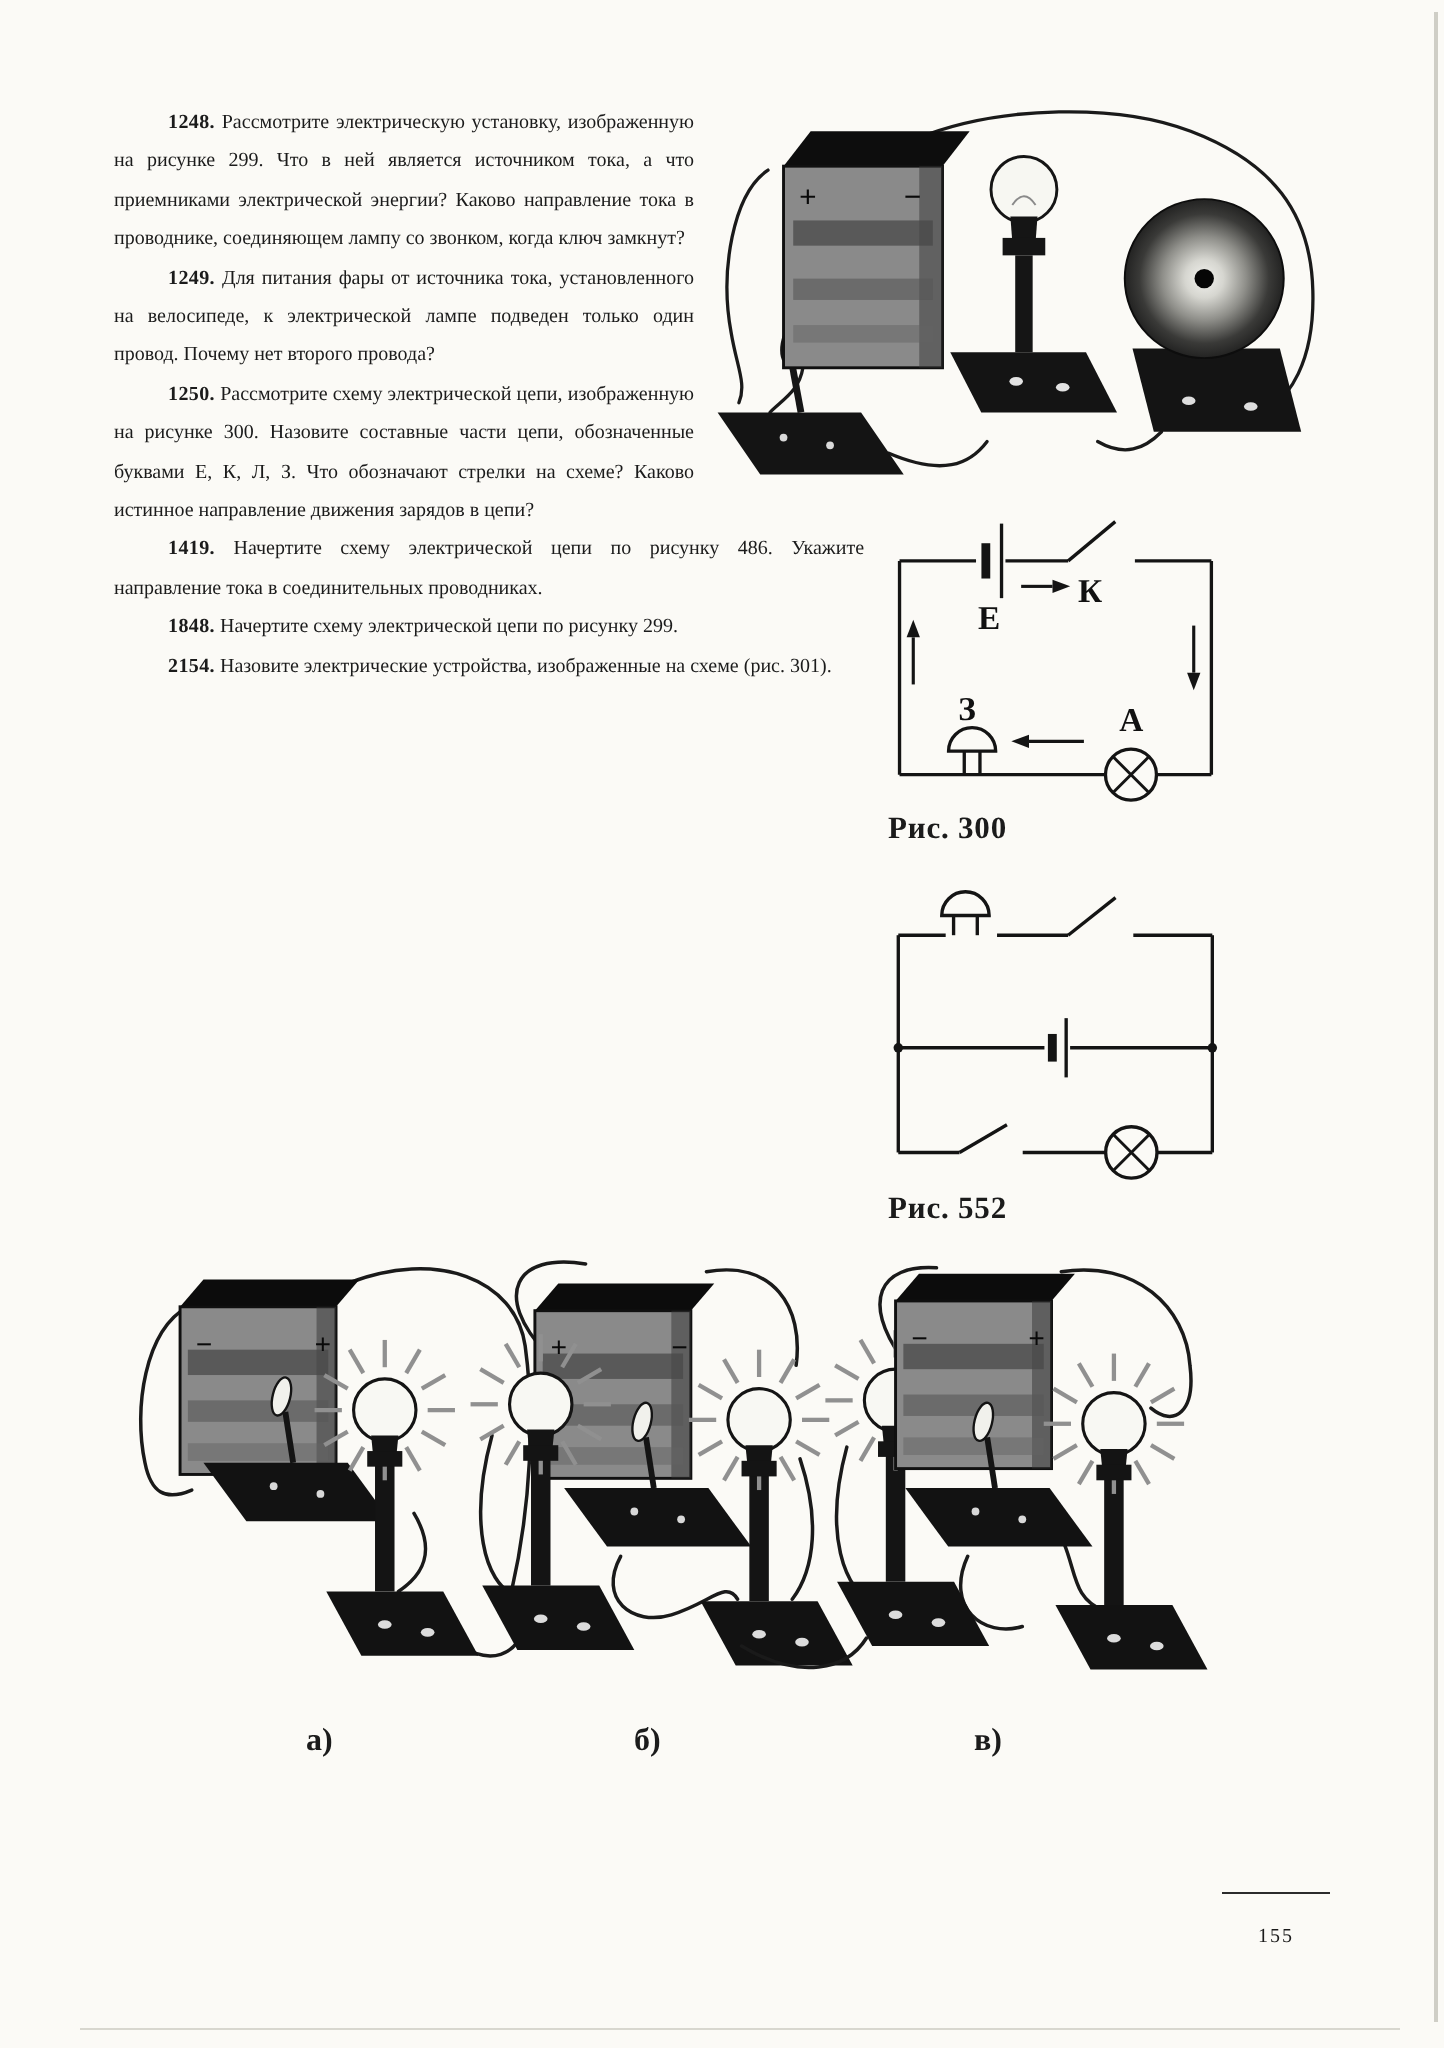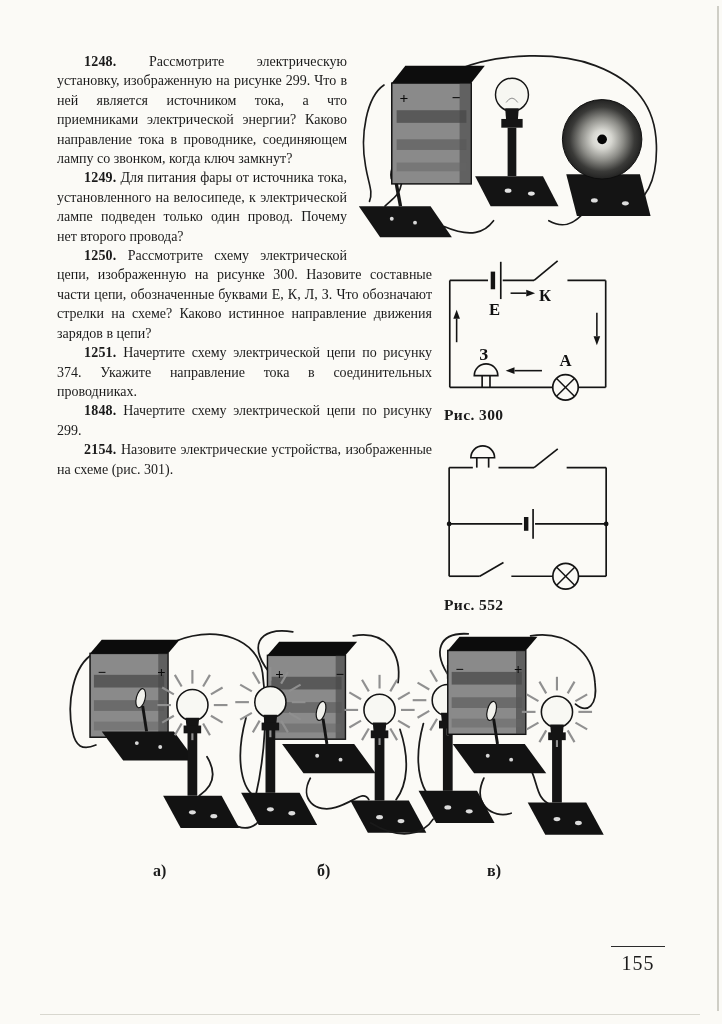--- a/index.html
+++ b/index.html
@@ -13,43 +13,43 @@
     overflow:hidden;
     margin:0 auto;
   }
   .content{
     position:absolute;left:57px;top:52px;width:610px;
   }
   p.prob{
     margin:0;
     text-indent:27px;
     text-align:justify;
-    font-size:14px;
+    font-size:10px;
     line-height:19.4px;
     hyphens:auto;
     -webkit-hyphens:auto;
   }
   p.prob b{letter-spacing:.2px;}
   .fig299{float:right;clear:right;width:312px;margin:2px 0 8px 8px;}
   .figcol{float:right;clear:right;width:225px;margin:0 0 6px 10px;}
   .figcap{
     font-weight:bold;font-size:15.5px;letter-spacing:.4px;
     margin:12px 0 0 2px;
   }
   .figcol .figcap{margin:2px 0 12px 2px;}
   .figcol .figcap.last{margin-bottom:0;}
   .fig302{clear:both;padding-top:10px;}
   .fig302-labels{position:relative;height:26px;font-weight:bold;font-size:16px;}
   .fig302-labels span{position:absolute;top:0;}
   .lbl-a{left:96px;} .lbl-b{left:260px;} .lbl-v{left:430px;}
   .fig302 .figcap{margin:8px 0 0 4px;}
   .pagenum{
     position:absolute;right:57px;top:946px;width:54px;
-    border-top:1.6px solid #2b2b2b;padding-top:5px;
-    text-align:center;font-size:20px;letter-spacing:1px;
+    border-top:1.6px solid #2b2b2b;padding-top:16px;
+    text-align:center;font-size:10px;letter-spacing:1px;
   }
   .edge-r{position:absolute;right:3px;top:6px;width:2px;height:1005px;background:#cfcec6;}
   .edge-b{position:absolute;left:40px;bottom:9px;width:660px;height:1.5px;background:#d8d7cf;}
   svg{display:block;}
   svg text{font-family:"Liberation Serif","DejaVu Serif",serif;}
 </style>
 </head>
 <body>
 
 <div class="page">
@@ -195,21 +195,21 @@
           <line x1="114.9" y1="132.9" x2="133.1" y2="151.1" stroke-width="1.5"></line>
           <line x1="133.1" y1="132.9" x2="114.9" y2="151.1" stroke-width="1.5"></line>
         </g>
       </svg>
       <div class="figcap last">Рис. 552</div>
     </div>
 
     <p class="prob"><b>1248.</b> <span>Рассмотрите электрическую установку, изображенную на рисунке 299. Что в ней является источником тока, а что приемниками электрической энергии? Каково направление тока в проводнике, соединяющем лампу со звонком, когда ключ замкнут?</span></p>
     <p class="prob"><b>1249.</b> <span>Для питания фары от источника тока, установленного на велосипеде, к электрической лампе подведен только один провод. Почему нет второго провода?</span></p>
     <p class="prob"><b>1250.</b> <span>Рассмотрите схему электрической цепи, изображенную на рисунке 300. Назовите составные части цепи, обозначенные буквами Е, К, Л, З. Что обозначают стрелки на схеме? Каково истинное направление движения зарядов в цепи?</span></p>
-    <p class="prob"><b>1251.</b> <span>Начертите схему электрической цепи по рисунку 374. Укажите направление тока в соединительных проводниках.</span></p>
+    <p class="prob"><b>1419.</b> <span>Начертите схему электрической цепи по рисунку 486. Укажите направление тока в соединительных проводниках.</span></p>
     <p class="prob"><b>1848.</b> <span>Начертите схему электрической цепи по рисунку 299.</span></p>
     <p class="prob"><b>2154.</b> <span>Назовите электрические устройства, изображенные на схеме (рис. 301).</span></p>
 
     <div class="fig302">
       <svg width="610" height="232" viewBox="0 0 610 238">
         <defs>
           <g id="rays" stroke="#909090" stroke-width="2.2">
             <line x1="22" y1="0" x2="36" y2="0"></line>
               <line x1="19" y1="11" x2="31" y2="18"></line>
             <line x1="11" y1="19" x2="18" y2="31"></line>

